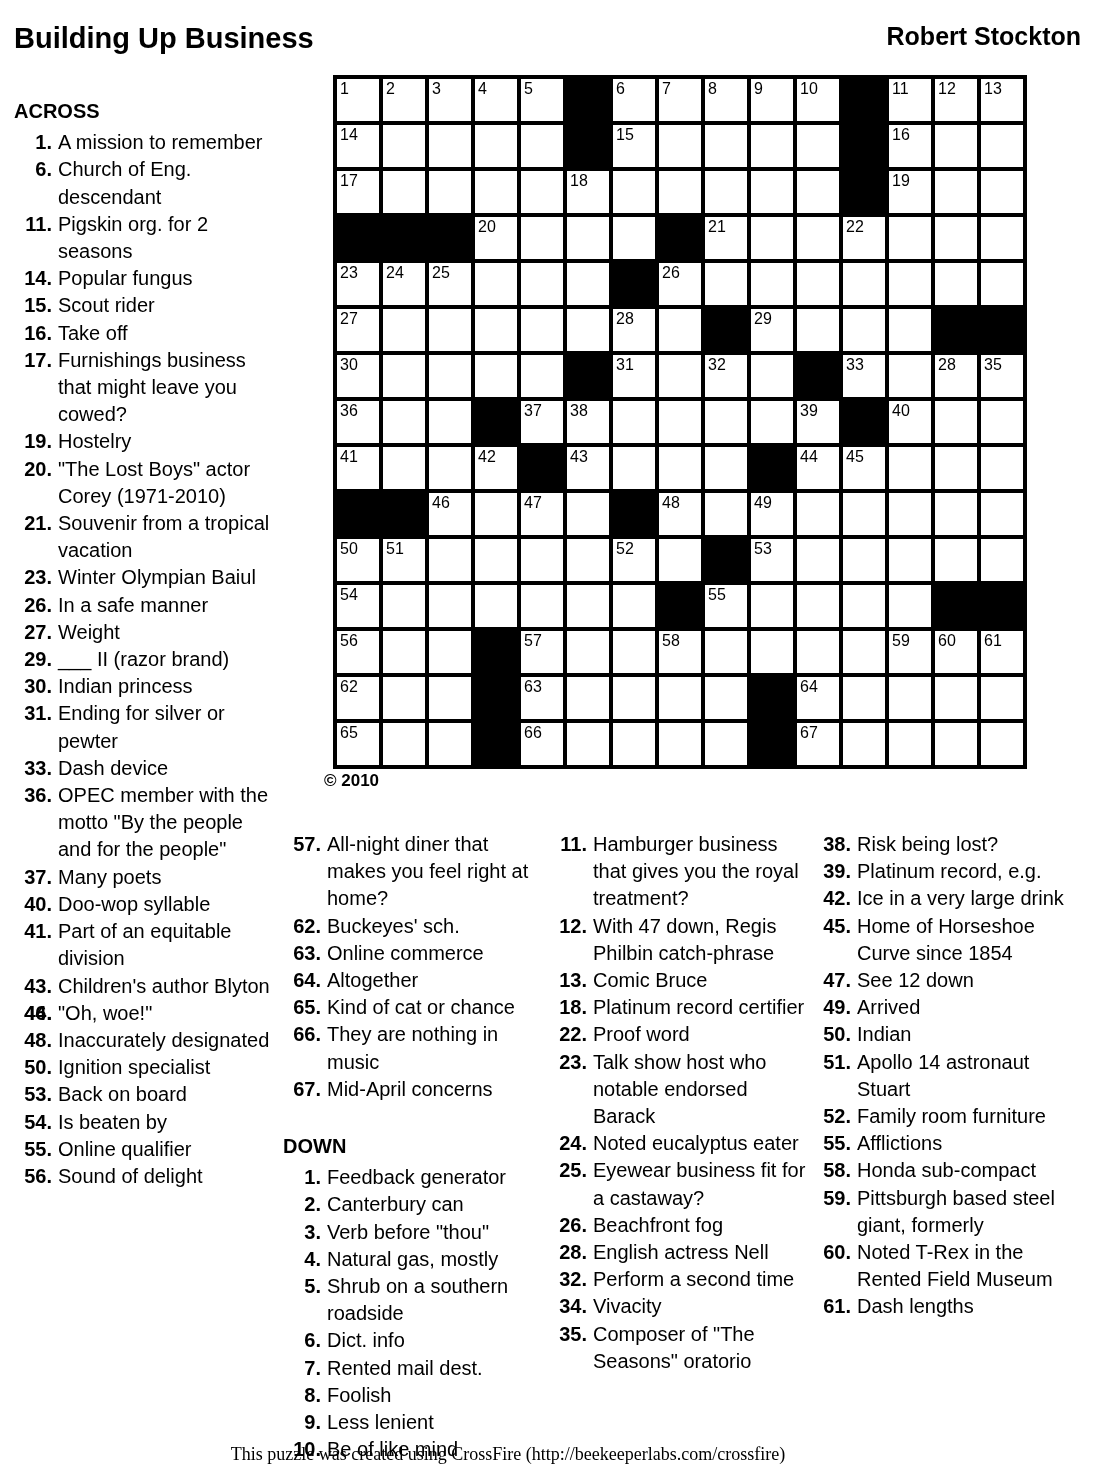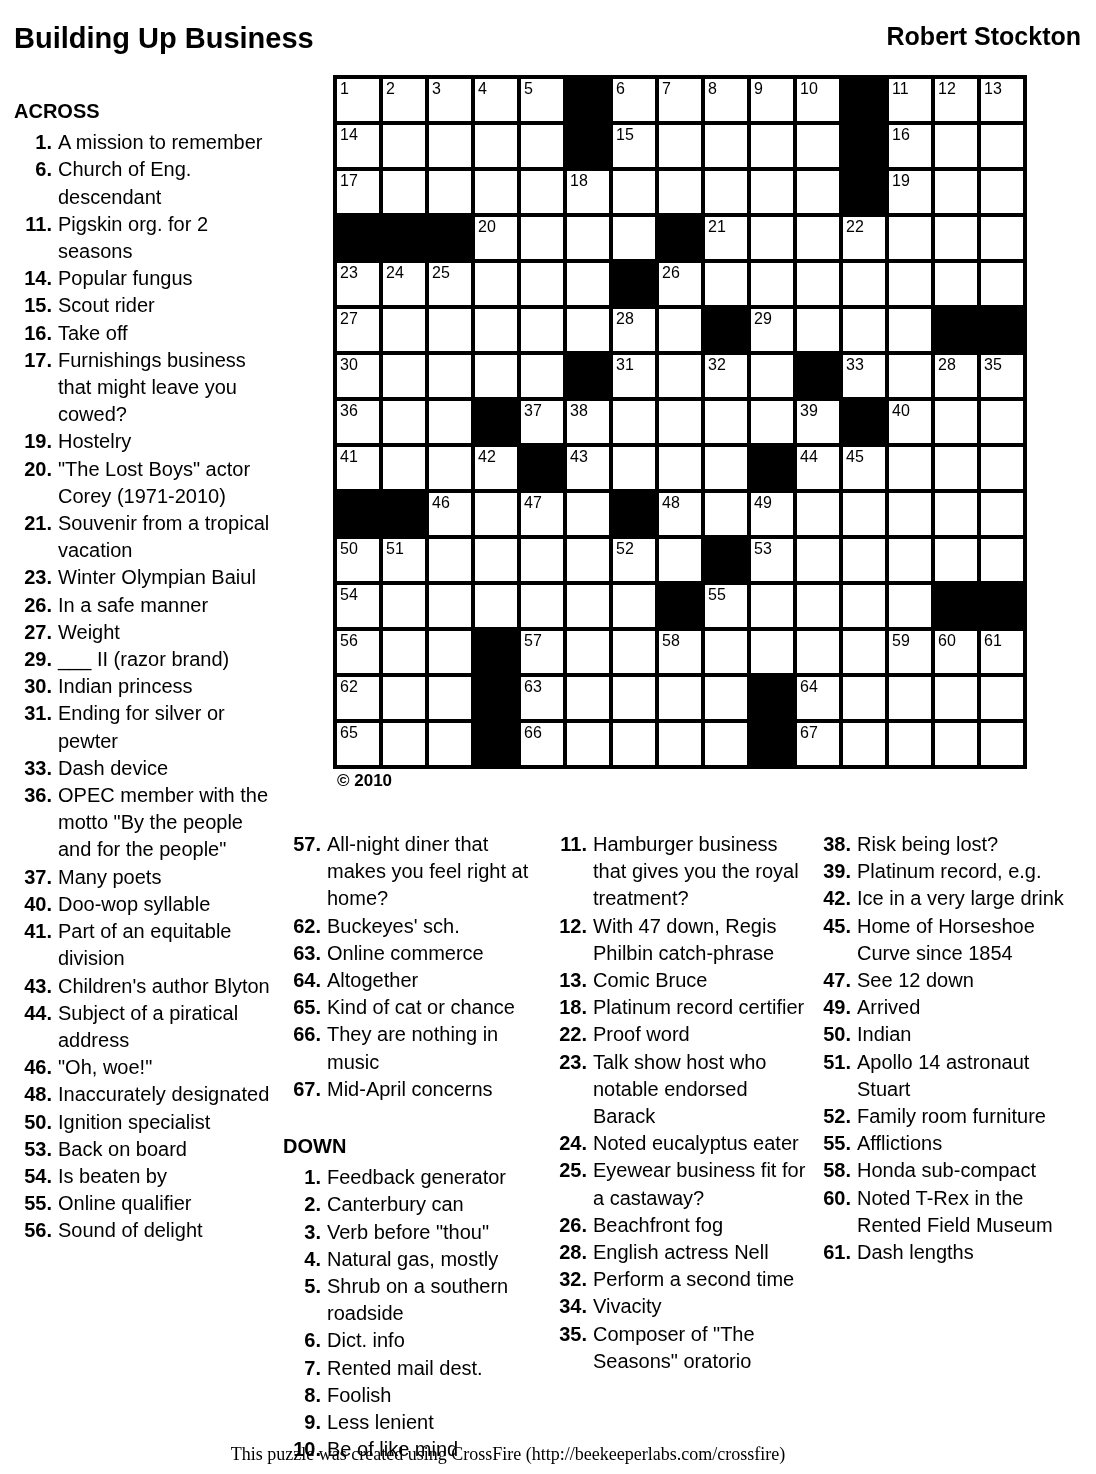--- a/index.html
+++ b/index.html
@@ -15,21 +15,21 @@
   .heading{font-weight:bold;margin-bottom:4px;}
   .down-heading{margin-top:30px;}
   .clue{position:relative;padding-left:44px;}
   .clue .num{position:absolute;left:0;top:0;width:38px;text-align:right;font-weight:bold;}
   .grid{position:absolute;left:333px;top:75px;background:#000;
         display:grid;grid-template-columns:repeat(15,42px);grid-auto-rows:42px;
         gap:4px;padding:4px;}
   .cell{background:#fff;position:relative;}
   .cell.black{background:#000;}
   .cell .cnum{position:absolute;top:1px;left:3px;font-size:16px;line-height:17px;}
-  .copyright{position:absolute;left:337px;top:771px;font-size:17px;font-weight:bold;}
+  .copyright{position:absolute;left:324px;top:771px;font-size:17px;font-weight:bold;}
   .footer{position:absolute;left:0;width:1016px;top:1444px;text-align:center;
           font-family:"Liberation Serif",serif;font-size:18px;background:transparent;}
 </style>
 </head>
 <body>
 
 <div class="title">Building Up Business</div>
 <div class="author">Robert Stockton</div>
 
 <div class="col col1">
@@ -50,21 +50,21 @@
       <div class="clue"><span class="num">27.</span><span>Weight</span></div>
       <div class="clue"><span class="num">29.</span><span>___ II (razor brand)</span></div>
       <div class="clue"><span class="num">30.</span><span>Indian princess</span></div>
       <div class="clue"><span class="num">31.</span><span>Ending for silver or pewter</span></div>
       <div class="clue"><span class="num">33.</span><span>Dash device</span></div>
       <div class="clue"><span class="num">36.</span><span>OPEC member with the motto "By the people and for the people"</span></div>
       <div class="clue"><span class="num">37.</span><span>Many poets</span></div>
       <div class="clue"><span class="num">40.</span><span>Doo-wop syllable</span></div>
       <div class="clue"><span class="num">41.</span><span>Part of an equitable division</span></div>
       <div class="clue"><span class="num">43.</span><span>Children's author Blyton</span></div>
-      <div class="clue"><span class="num">44.</span><span>Subject of a piratical address</span></div>
+      <div class="clue"><span class="num">44.</span></div>
       <div class="clue"><span class="num">46.</span><span>"Oh, woe!"</span></div>
       <div class="clue"><span class="num">48.</span><span>Inaccurately designated</span></div>
       <div class="clue"><span class="num">50.</span><span>Ignition specialist</span></div>
       <div class="clue"><span class="num">53.</span><span>Back on board</span></div>
       <div class="clue"><span class="num">54.</span><span>Is beaten by</span></div>
       <div class="clue"><span class="num">55.</span><span>Online qualifier</span></div>
       <div class="clue"><span class="num">56.</span><span>Sound of delight</span></div>
     </div>
 </div>
 
@@ -480,18 +480,19 @@
       <div class="clue"><span class="num">39.</span><span>Platinum record, e.g.</span></div>
       <div class="clue"><span class="num">42.</span><span>Ice in a very large drink</span></div>
       <div class="clue"><span class="num">45.</span><span>Home of Horseshoe Curve since 1854</span></div>
       <div class="clue"><span class="num">47.</span><span>See 12 down</span></div>
       <div class="clue"><span class="num">49.</span><span>Arrived</span></div>
       <div class="clue"><span class="num">50.</span><span>Indian</span></div>
       <div class="clue"><span class="num">51.</span><span>Apollo 14 astronaut Stuart</span></div>
       <div class="clue"><span class="num">52.</span><span>Family room furniture</span></div>
       <div class="clue"><span class="num">55.</span><span>Afflictions</span></div>
       <div class="clue"><span class="num">58.</span><span>Honda sub-compact</span></div>
+      <div class="clue"><span class="num">59.</span><span>Pittsburgh based steel giant, formerly</span></div>
       <div class="clue"><span class="num">60.</span><span>Noted T-Rex in the Rented Field Museum</span></div>
       <div class="clue"><span class="num">61.</span><span>Dash lengths</span></div>
     </div>
 </div>
 
 <div class="footer">This puzzle was created using CrossFire (http://beekeeperlabs.com/crossfire)</div>
 
 </body></html>

